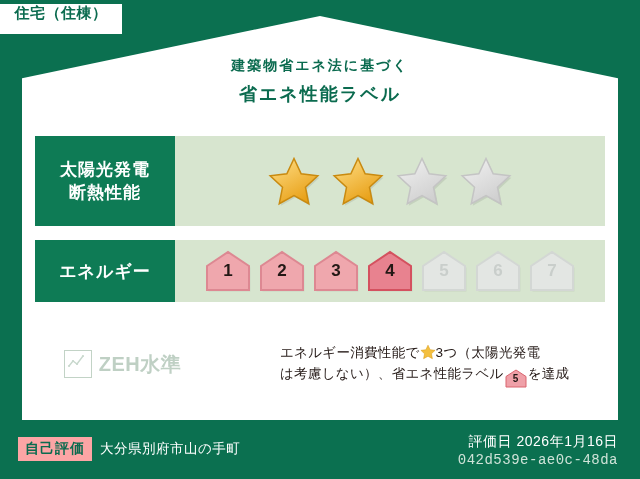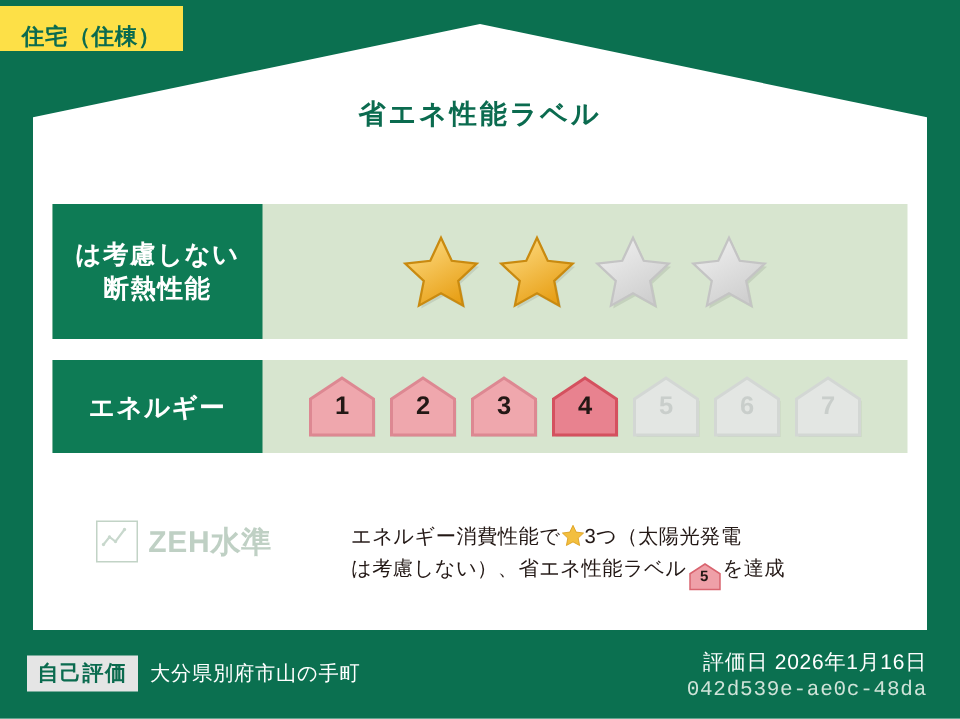--- a/index.html
+++ b/index.html
@@ -21,26 +21,26 @@
     position:absolute;
     left:22px;top:16px;
     width:596px;height:404px;
     background:#ffffff;
     clip-path:polygon(0% 15.4%, 50% 0%, 100% 15.4%, 100% 100%, 0% 100%);
   }
 
   
   .chip{
     position:absolute;
-    background:#fde047;
+    background:#ffffff;
     color:#0b6b4f;
     font-weight:bold;
     font-size:15px;
     letter-spacing:0.5px;
-    display:flex;align-items:flex-end;justify-content:center;
+    display:flex;align-items:flex-start;justify-content:center;
     white-space:nowrap;
   }
   .chip-left{left:0px;top:4px;width:122px;height:30px;}
   .chip-right{right:0px;top:4px;width:143px;height:30px;}
 
   
   .title-wrap{
     position:absolute;left:0;top:56px;width:640px;
     text-align:center;color:#0b6b4f;
   }
@@ -100,22 +100,22 @@
     font-size:17px;font-weight:bold;
     line-height:44px;
     padding-top:11px;
     z-index:2;
   }
   .house.on span{color:#231815;}
   .house.off span{color:#c9cecb;}
 
   
   .zeh-row{
-    position:absolute;left:35px;top:347px;width:570px;height:60px;
-    display:flex;align-items:flex-start;
+    position:absolute;left:35px;top:334px;width:570px;height:60px;
+    display:flex;align-items:center;gap:46px;
   }
   .zeh-badge{
     flex:0 0 175px;
     display:flex;align-items:center;justify-content:center;gap:7px;
   }
   .zeh-box{
     width:26px;height:26px;
     border:1.5px solid #c2d3c6;
     background:#ffffff;
     display:block;
@@ -145,21 +145,21 @@
     font-weight:bold;
   }
 
   
   .footer{
     position:absolute;left:0;bottom:0;width:640px;height:55px;
     color:#ffffff;
   }
   .self-eval-chip{
     position:absolute;left:18px;top:13px;
-    background:#e5e5e5;color:#0b6b4f;
+    background:#fca5a5;color:#0b6b4f;
     font-weight:bold;font-size:14px;letter-spacing:1px;
     padding:3px 7px;
   }
   .address{
     position:absolute;left:100px;top:16px;
     font-size:13.5px;color:#ffffff;letter-spacing:0.5px;
   }
   .eval-date{
     position:absolute;right:22px;top:9px;
     font-size:14px;color:#ffffff;letter-spacing:0.5px;
@@ -178,26 +178,27 @@
 <div id="label-root">
 
   <div class="panel"></div>
 
   <div class="chip chip-left">
     <span>住宅（住棟）</span>
   </div>
 
 
   <div class="title-wrap">
+    <div class="title-sub">建築物省エネ法に基づく</div>
     <div class="title-main">省エネ性能ラベル</div>
   </div>
 
   <div class="row row-energy">
     <div class="row-label">
-      <span>は考慮しない</span>
+      <span>太陽光発電</span>
       <span>断熱性能</span>
     </div>
     <div class="row-value" id="star-track">
         <svg class="star" viewBox="0 0 24 24">
           <defs>
             <linearGradient id="sg0" x1="0" y1="0" x2="0.6" y2="1">
               <stop offset="0%" stop-color="#ffe08a"></stop>
               <stop offset="100%" stop-color="#e8a017"></stop>
             </linearGradient>
           </defs>

